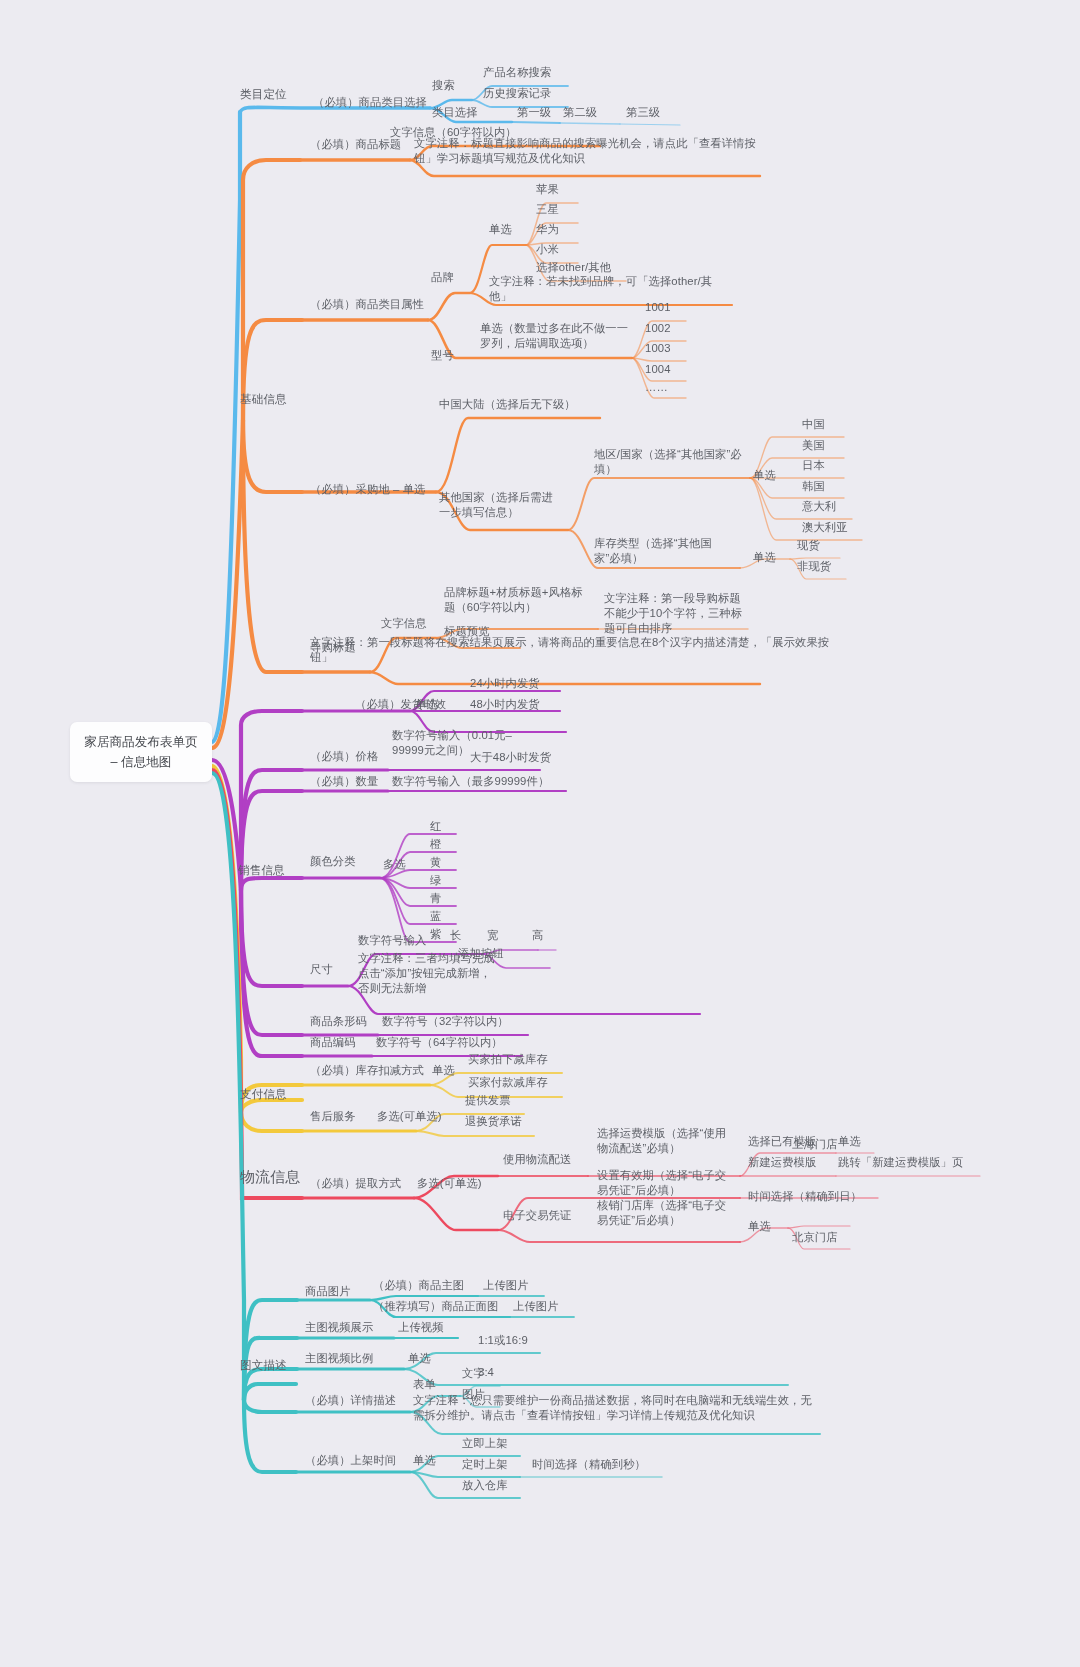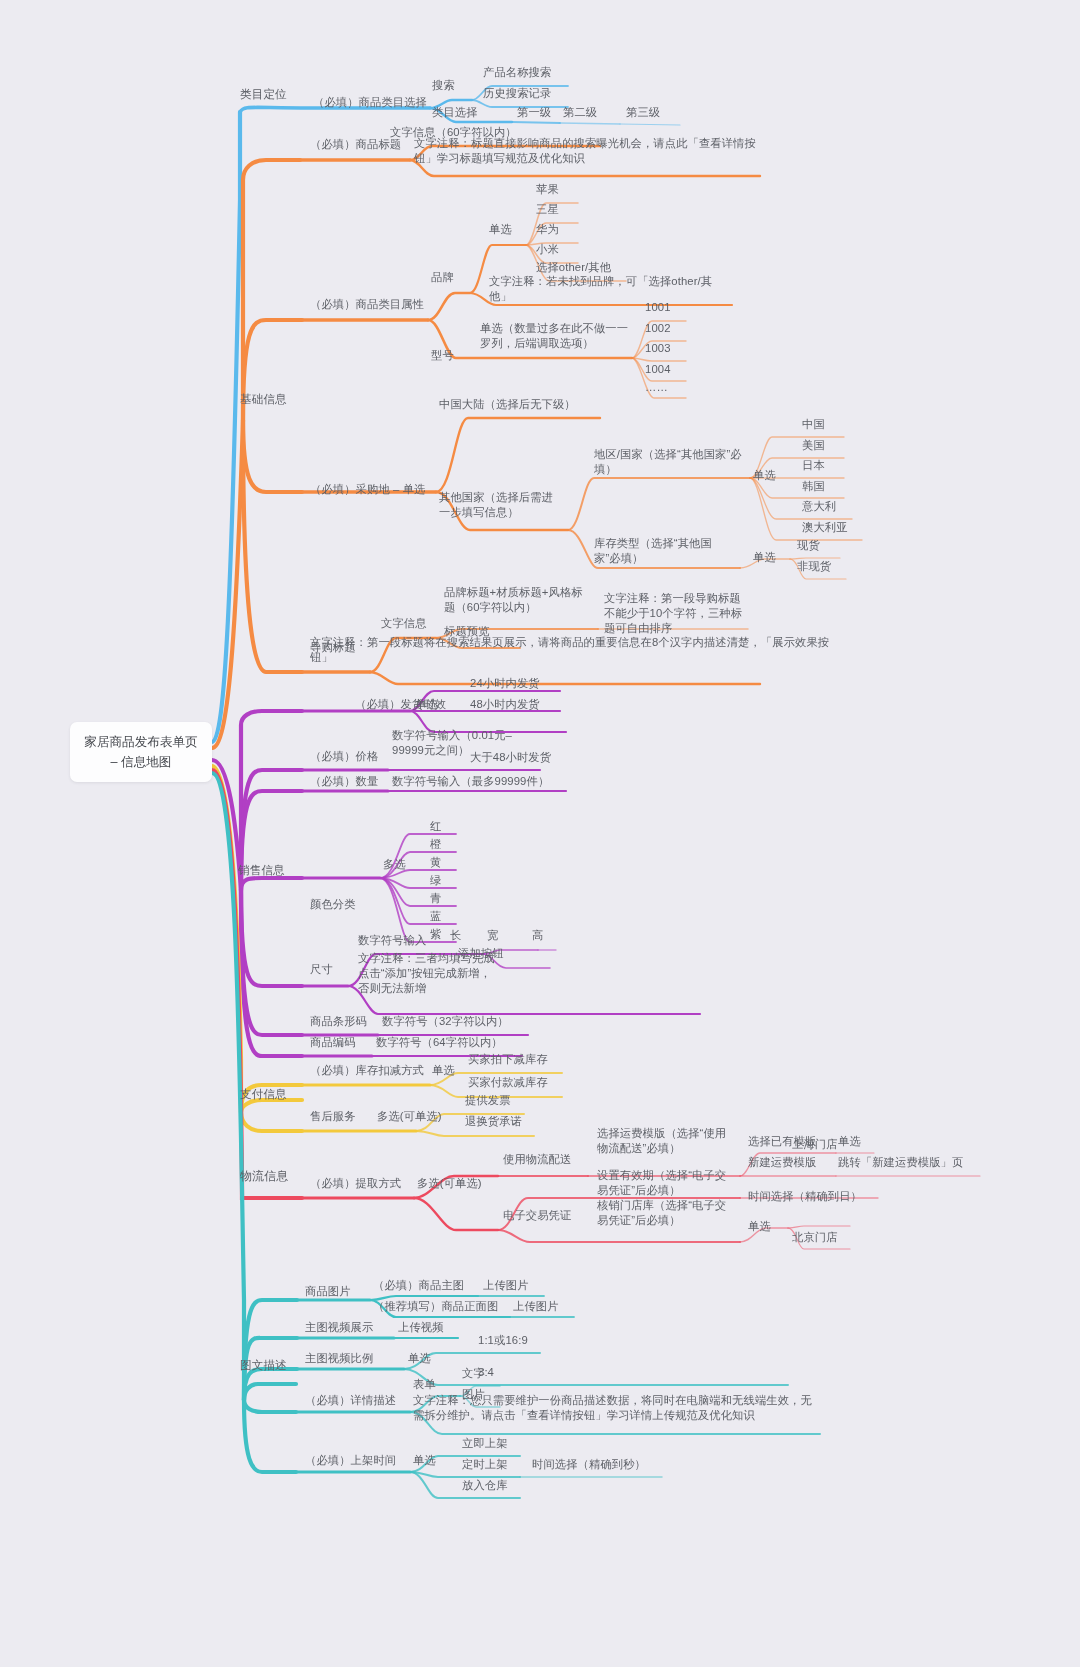--- a/index.html
+++ b/index.html
@@ -231,21 +231,21 @@
     <div class="node" style="left: 238px; width: 70px; font-size: 11.6px; top: 861.5px;">销售信息</div>
     <div class="node" style="left: 310px; width: 104px; top: 696.5px; margin-left: 45px;">（必填）发货时效</div>
     <div class="node" style="left: 415px; width: 36px; top: 696.5px;">单选</div>
     <div class="node" style="left: 470px; width: 90px; top: 675.5px;">24小时内发货</div>
     <div class="node" style="left: 470px; width: 90px; top: 696.5px;">48小时内发货</div>
     <div class="node" style="left: 470px; width: 98px; top: 717.5px; margin-top: 32px;">大于48小时发货</div>
     <div class="node" style="left: 310px; width: 82px; top: 748.5px;">（必填）价格</div>
     <div class="node" style="left: 392px; width: 150px; top: 728px;">数字符号输入（0.01元–99999元之间）</div>
     <div class="node" style="left: 310px; width: 82px; top: 773.5px;">（必填）数量</div>
     <div class="node" style="left: 392px; width: 176px; top: 773.5px;">数字符号输入（最多99999件）</div>
-    <div class="node" style="left: 310px; width: 58px; top: 897px;">颜色分类</div>
+    <div class="node" style="left: 310px; width: 58px; top: 854px;">颜色分类</div>
     <div class="node" style="left: 383px; width: 36px; top: 856.5px;">多选</div>
     <div class="node" style="left: 430px; width: 28px; top: 818.5px;">红</div>
     <div class="node" style="left: 430px; width: 28px; top: 836.5px;">橙</div>
     <div class="node" style="left: 430px; width: 28px; top: 854.5px;">黄</div>
     <div class="node" style="left: 430px; width: 28px; top: 872.5px;">绿</div>
     <div class="node" style="left: 430px; width: 28px; top: 890.5px;">青</div>
     <div class="node" style="left: 430px; width: 28px; top: 908.5px;">蓝</div>
     <div class="node" style="left: 430px; width: 28px; top: 926.5px;">紫</div>
     <div class="node" style="left: 310px; width: 36px; top: 961.5px;">尺寸</div>
     <div class="node" style="left: 358px; width: 86px; top: 932.5px;">数字符号输入</div>
@@ -260,21 +260,21 @@
     <div class="node" style="left: 376px; width: 150px; top: 1034.5px;">数字符号（64字符以内）</div>
     <div class="node" style="left: 240px; width: 70px; font-size: 11.6px; top: 1085.5px;">支付信息</div>
     <div class="node" style="left: 310px; width: 120px; top: 1062.5px;">（必填）库存扣减方式</div>
     <div class="node" style="left: 432px; width: 36px; top: 1062.5px;">单选</div>
     <div class="node" style="left: 468px; width: 98px; top: 1051.5px;">买家拍下减库存</div>
     <div class="node" style="left: 468px; width: 98px; top: 1074.5px;">买家付款减库存</div>
     <div class="node" style="left: 310px; width: 58px; top: 1108.5px;">售后服务</div>
     <div class="node" style="left: 377px; width: 80px; top: 1108.5px;">多选(可单选)</div>
     <div class="node" style="left: 465px; width: 58px; top: 1092.5px;">提供发票</div>
     <div class="node" style="left: 465px; width: 70px; top: 1113.5px;">退换货承诺</div>
-    <div class="node" style="left: 240px; width: 70px; font-size: 12px; top: 1168.5px;">物流信息</div>
+    <div class="node" style="left: 240px; width: 70px; font-size: 15px; top: 1168.5px;">物流信息</div>
     <div class="node" style="left: 310px; width: 104px; top: 1175.5px;">（必填）提取方式</div>
     <div class="node" style="left: 417px; width: 80px; top: 1175.5px;">多选(可单选)</div>
     <div class="node" style="left: 503px; width: 82px; top: 1151.5px;">使用物流配送</div>
     <div class="node" style="left: 597px; width: 140px; top: 1126px;">选择运费模版（选择“使用物流配送”必填）</div>
     <div class="node" style="left: 748px; width: 86px; top: 1133.5px;">选择已有模版</div>
     <div class="node" style="left: 838px; width: 36px; top: 1133.5px;">单选</div>
     <div class="node" style="left: 748px; width: 86px; top: 1154.5px;">新建运费模版</div>
     <div class="node" style="left: 838px; width: 150px; top: 1154.5px;">跳转「新建运费模版」页</div>
     <div class="node" style="left: 503px; width: 82px; top: 1207.5px;">电子交易凭证</div>
     <div class="node" style="left: 597px; width: 140px; top: 1168px;">设置有效期（选择“电子交易凭证”后必填）</div>

